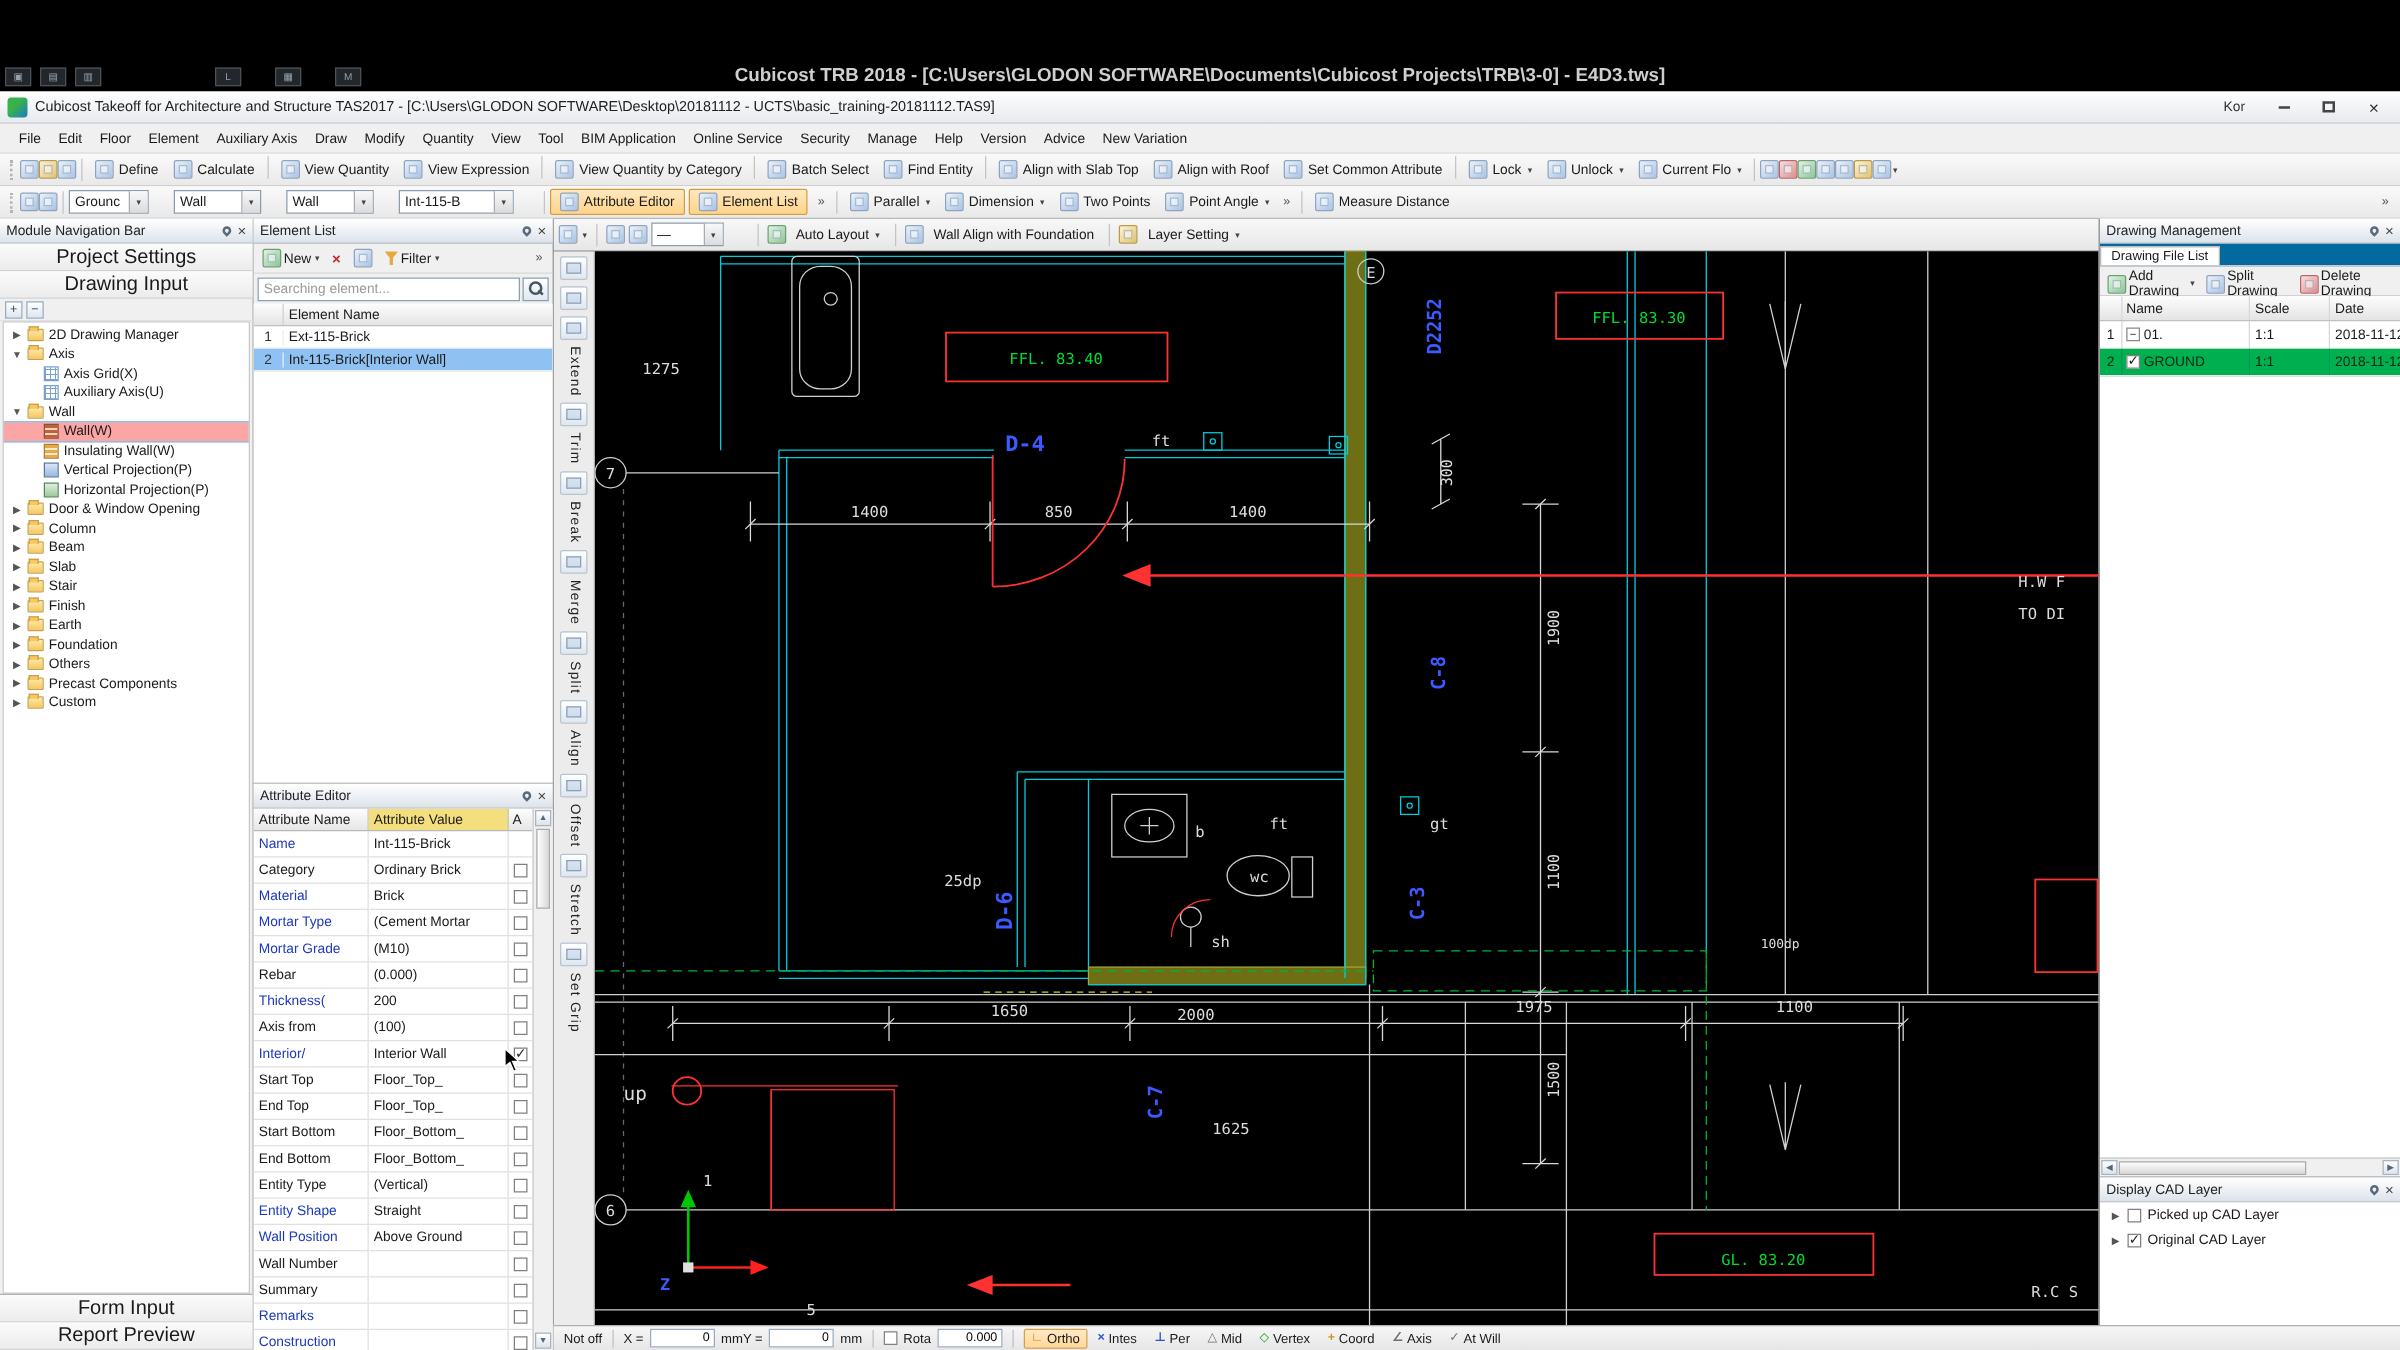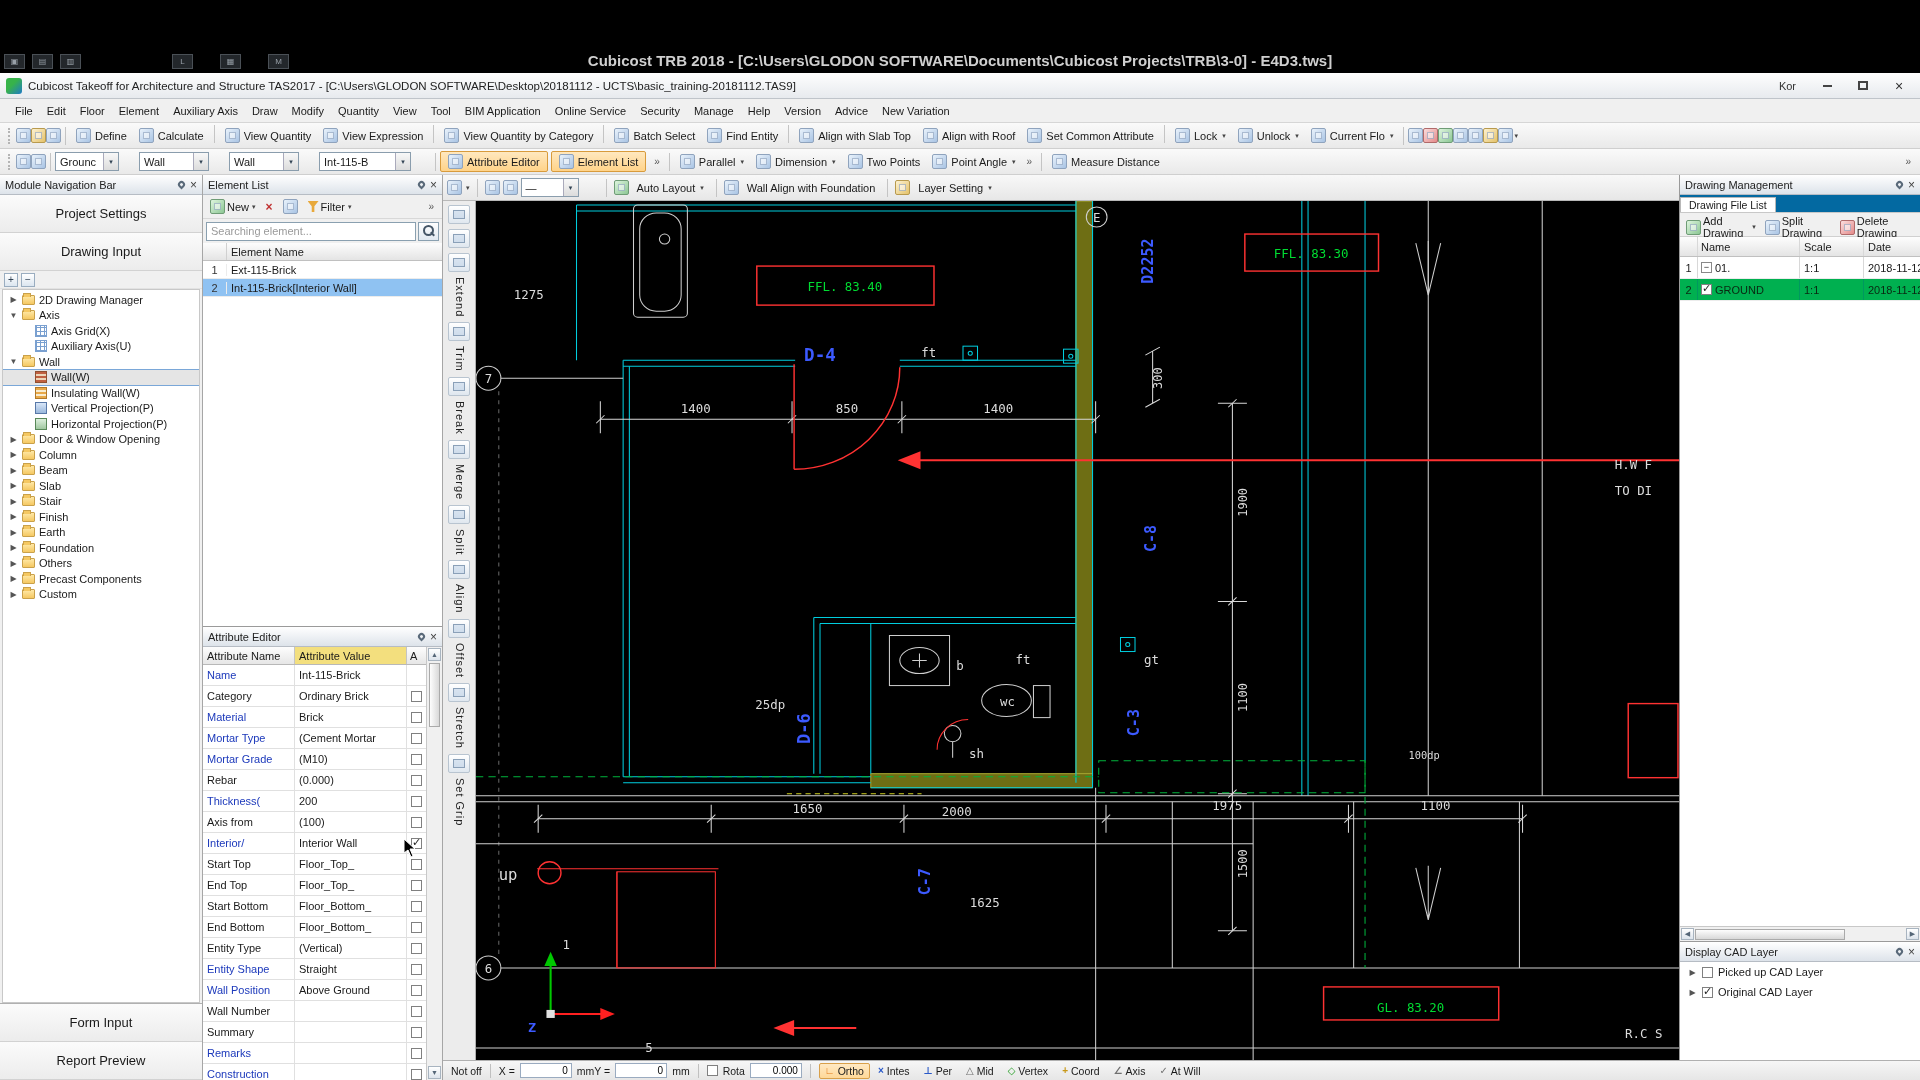--- a/index.html
+++ b/index.html
@@ -41,27 +41,27 @@
 .combo-arr{width:15px;align-self:stretch;background:linear-gradient(#f8f8f8,#dcdcdc);border-left:1px solid #aab;display:flex;align-items:center;justify-content:center;font-size:7px;color:#345;flex:none}
 .toggle-btn{display:inline-flex;align-items:center;gap:4px;height:21px;padding:0 7px;background:linear-gradient(#ffe8bf,#ffd389);border:1px solid #d89b3c;border-radius:2px;margin-right:3px;flex:none}
 .chevs{color:#555;font-size:10px;margin:0 5px;flex:none}
 
 .main{flex:1;display:flex;min-height:0}
 .leftnav{width:203px;background:#f0f0f0;border-right:1px solid #a6a6a6;display:flex;flex-direction:column;flex:none}
 .panel-header{height:20px;background:linear-gradient(#fff,#dde3ea);border-bottom:1px solid #b6bcc4;display:flex;align-items:center;padding:0 5px;gap:5px;flex:none;font-size:11px;color:#222}
 .ph-title{flex:1;white-space:nowrap;overflow:hidden}
 .pin-icon{width:7px;height:7px;border:2px solid #5a6a7a;border-radius:50% 50% 50% 0;transform:rotate(-45deg);flex:none}
 .close-x{font-size:12px;color:#444;line-height:1;flex:none}
-.navbtn{height:38px;border-bottom:1px solid #d2d2d2;display:flex;align-items:center;justify-content:center;background:linear-gradient(#fbfbfb,#ececec);font-size:13px;flex:none}
+.navbtn{height:22px;border-bottom:1px solid #d2d2d2;display:flex;align-items:center;justify-content:center;background:linear-gradient(#fbfbfb,#ececec);font-size:16px;flex:none}
 .pm-row{height:18px;display:flex;align-items:center;gap:3px;padding:0 4px;border-bottom:1px solid #e2e2e2;flex:none}
 .pmbtn{width:14px;height:14px;border:1px solid #9aadc0;background:linear-gradient(#fff,#dce6f0);font-size:10px;line-height:11px;text-align:center;color:#345}
 .tree{flex:1;background:#fff;border:1px solid #c8c8c8;margin:0 2px;overflow:hidden;padding:2px 0}
 .tree-row{height:15.5px;display:flex;align-items:center;gap:4px;padding-left:6px;white-space:nowrap;font-size:11px}
 .tree-row.child{padding-left:32px}
-.tree-row.selected{background:#e5e5e5;outline:1px solid #7aa7d8}
+.tree-row.selected{background:#fca5a5;outline:1px solid #7aa7d8}
 .exp{width:9px;font-size:8px;color:#555;flex:none;text-align:center}
 .fold{width:13px;height:10px;background:linear-gradient(#ffe9a8,#f5c862);border:1px solid #caa14a;border-radius:1px;position:relative;flex:none}
 .fold::before{content:"";position:absolute;top:-3px;left:0;width:6px;height:3px;background:#f5c862;border:1px solid #caa14a;border-bottom:none}
 .gicon{width:12px;height:12px;border:1px solid #7aa0d0;background:repeating-linear-gradient(0deg,#7aa0d0 0 1px,transparent 1px 4px),repeating-linear-gradient(90deg,#7aa0d0 0 1px,transparent 1px 4px);flex:none}
 .wicon{width:12px;height:12px;border:1px solid #905030;background:repeating-linear-gradient(0deg,#c06040 0 2px,#ecd6b8 2px 4px);flex:none}
 .w2icon{width:12px;height:12px;border:1px solid #b07828;background:repeating-linear-gradient(0deg,#e8a848 0 2px,#f8ecd0 2px 4px);flex:none}
 .picon{width:12px;height:12px;border:1px solid #5878a8;background:linear-gradient(#d8e6f8,#9ab8dc);flex:none}
 .p2icon{width:12px;height:12px;border:1px solid #588858;background:linear-gradient(#ddf0dd,#a0c8a0);flex:none}
 .leftnav-bottom{border-top:1px solid #b0b0b0;flex:none}
 

